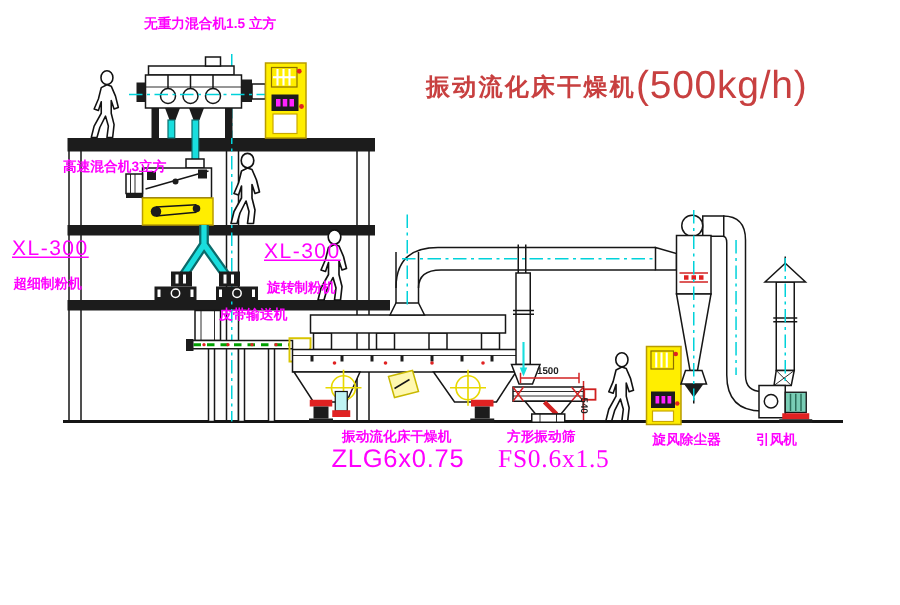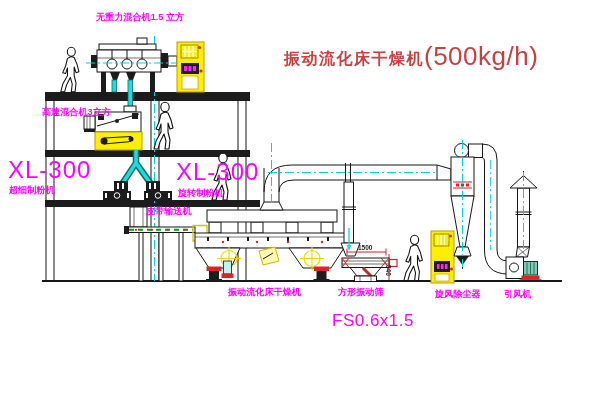--- a/index.html
+++ b/index.html
@@ -16,21 +16,21 @@
   .yl{fill:#ffee00;stroke:#b99c00;stroke-width:1;}
   .ylo{fill:none;stroke:#d8c400;stroke-width:1.3;}
   .ycl{stroke:#e8d800;stroke-width:1.1;fill:none;}
   .rd{fill:#e02222;stroke:none;}
   .rl{stroke:#d22222;stroke-width:1;fill:none;}
   .mg{fill:#ff22ff;stroke:none;}
   .wl{stroke:#fff;stroke-width:1.4;fill:none;}
   
   .lbl{position:absolute;color:#ff00ff;white-space:nowrap;line-height:1;}
   .sm{font-size:9.5px;font-weight:bold;transform:scale(.96);transform-origin:0 0;}
-  .xl{font-size:24px;letter-spacing:1px;}
+  .xl{font-size:14px;letter-spacing:1px;text-decoration:underline;}
   .mdl{font-size:17px;letter-spacing:.5px;}
   .ttl{color:#c84040;font-size:16px;font-weight:bold;letter-spacing:1.5px;}
   .cap{color:#c84040;font-size:26px;letter-spacing:.5px;font-weight:normal;margin-left:39px;}
   .dim{color:#222;font-size:6.5px;font-weight:bold;}
   .rot{transform:rotate(90deg);transform-origin:0 0;}
 </style>
 </head>
 <body>
 
 <div class="canvas">
@@ -313,22 +313,23 @@
   <div class="lbl sm" style="left:42px;top:107px;">高速混合机3立方</div>
 
   <div class="lbl xl" style="left:8px;top:158px;">XL-300</div>
   <div class="lbl sm" style="left:9px;top:185px;">超细制粉机</div>
   <div class="lbl xl" style="left:176px;top:160px;">XL-300</div>
   <div class="lbl sm" style="left:178px;top:188px;">旋转制粉机</div>
 
   <div class="lbl sm" style="left:146px;top:206px;">皮带输送机</div>
 
   <div class="lbl sm" style="left:228px;top:287px;">振动流化床干燥机</div>
+  <div class="lbl mdl" style="left:221px;top:297px;">ZLG6x0.75</div>
 
   <div class="lbl sm" style="left:338px;top:287px;">方形振动筛</div>
-  <div class="lbl mdl" style="left:332px;top:312px;">FS0.6x1.5</div>
+  <div class="lbl mdl" style="left:332px;top:297px;font-family:Liberation Serif, serif;">FS0.6x1.5</div>
 
   <div class="lbl sm" style="left:435px;top:289px;">旋风除尘器</div>
   <div class="lbl sm" style="left:504px;top:289px;">引风机</div>
 
   <div class="lbl dim" style="left:358px;top:245px;">1500</div>
   <div class="lbl dim rot" style="left:391px;top:265px;">540</div>
 </div>
 
 </body></html>

